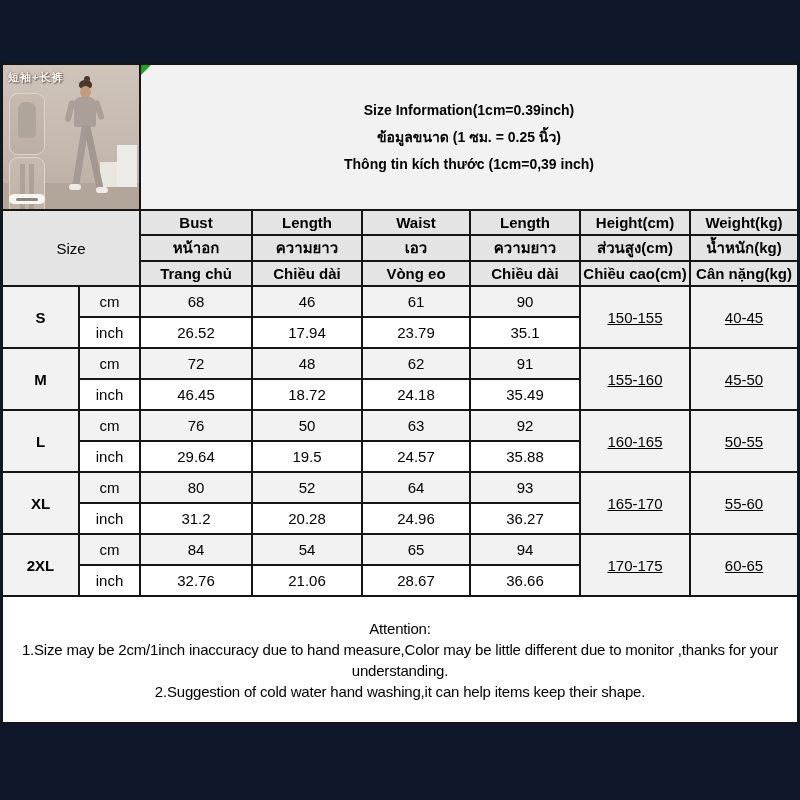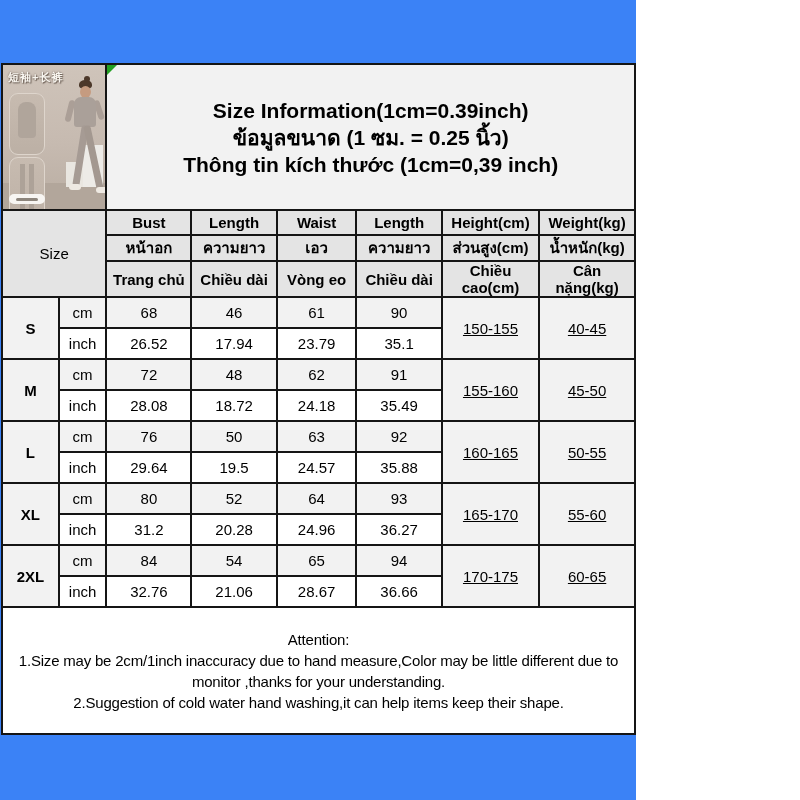--- a/index.html
+++ b/index.html
@@ -1,37 +1,37 @@
 <!DOCTYPE html>
 <html><head>
 <meta charset="utf-8">
 <style>
   html,body { margin:0; padding:0; background:#ffffff; }
   .canvas {
-    position:relative; width:636px; height:800px; background:#3b82f6;
+    position:relative; width:800px; height:800px; background:#0f172a;
     font-family:"Liberation Sans","DejaVu Sans",sans-serif; color:#000;
     overflow:hidden;
   }
   table.size-table {
     position:absolute; left:1px; top:63px;
     border-collapse:collapse; table-layout:fixed;
   }
   table.size-table td {
     border:2px solid #151515; text-align:center; vertical-align:middle;
     padding:0; font-size:15px; overflow:hidden;
   }
   .hdr { background:#e4e4e4; font-weight:bold;margin-left:16px; }
   .size-big { background:#e4e4e4; font-weight:normal; font-size:29px;margin-top:48px; }
   .size-label { background:#e4e4e4; font-weight:bold; font-size:17px; }
   .unit { font-weight:normal; }
   .cm-row td { background:#f2f2f2; border-bottom-width:1px; }
   .inch-row td { background:#ffffff; border-top-width:1px; }
   td.merged { background:#f2f2f2; border-top-width:2px; border-bottom-width:2px;text-decoration:underline; }
   td.title-cell { background:#f2f2f2; position:relative; }
-  .title-line { font-weight:bold; font-size:21px; line-height:27px; }
+  .title-line { font-weight:bold; font-size:14px; line-height:27px; }
   .err-tri {
     position:absolute; top:0; left:0; width:0; height:0;
     border-top:10px solid #23a023; border-right:10px solid transparent;
   }
   td.attention-cell {
     background:#ffffff; text-align:left; vertical-align:top;
     padding:1px 5px 0 4px; font-size:15px; line-height:21px; letter-spacing:-0.2px;
   }
   
   td.photo-cell { padding:0; background:#ffffff; }
@@ -167,21 +167,21 @@
       <td class="unit">cm</td>
       <td>72</td>
       <td>48</td>
       <td>62</td>
       <td>91</td>
       <td rowspan="2" class="merged">155-160</td>
       <td rowspan="2" class="merged">45-50</td>
     </tr>
     <tr class="inch-row" style="height:31px">
       <td class="unit">inch</td>
-      <td>28.08</td>
+      <td>46.45</td>
       <td>18.72</td>
       <td>24.18</td>
       <td>35.49</td>
     </tr>
 
     <tr class="cm-row" style="height:31px">
       <td rowspan="2" class="size-label">L</td>
       <td class="unit">cm</td>
       <td>76</td>
       <td>50</td>

